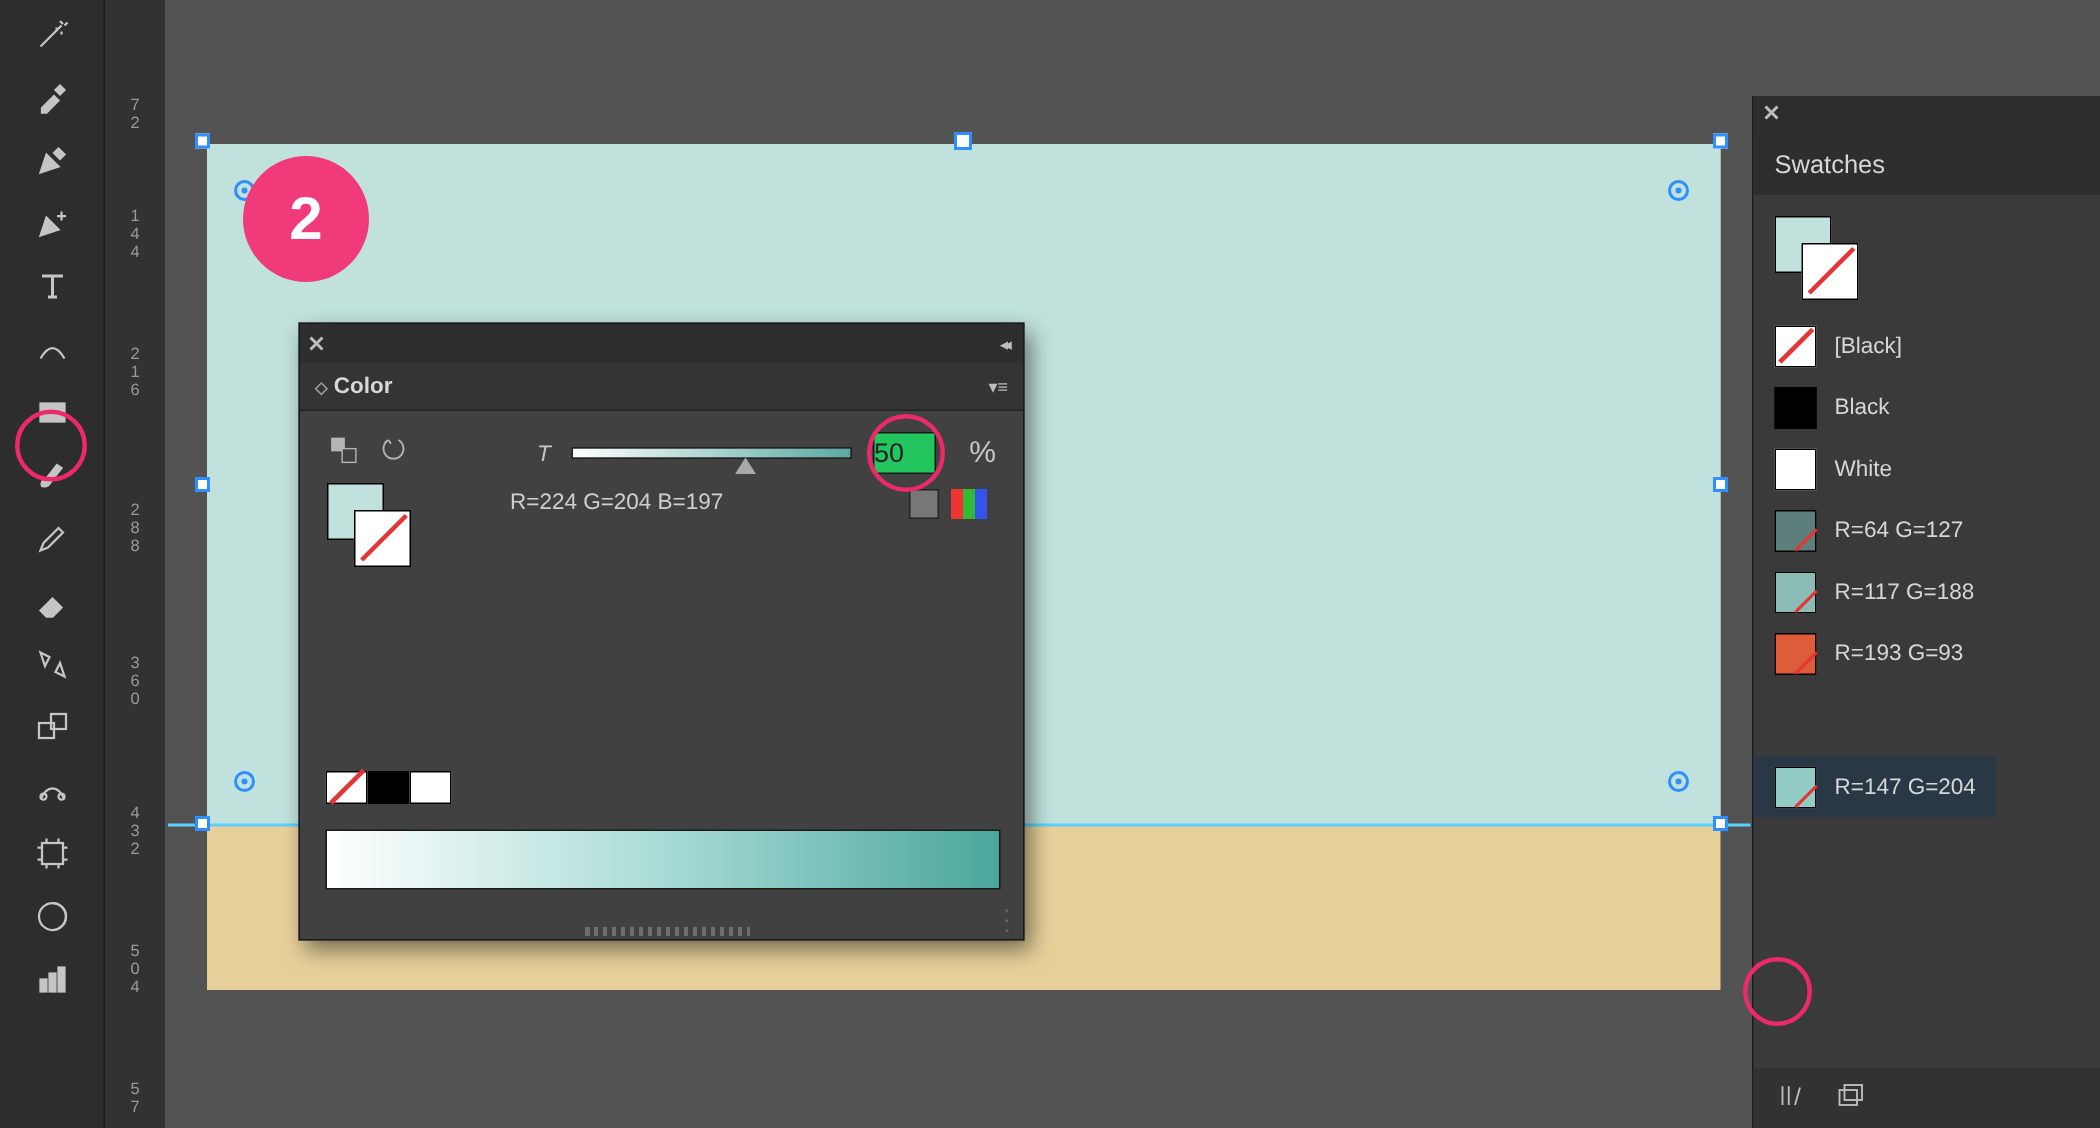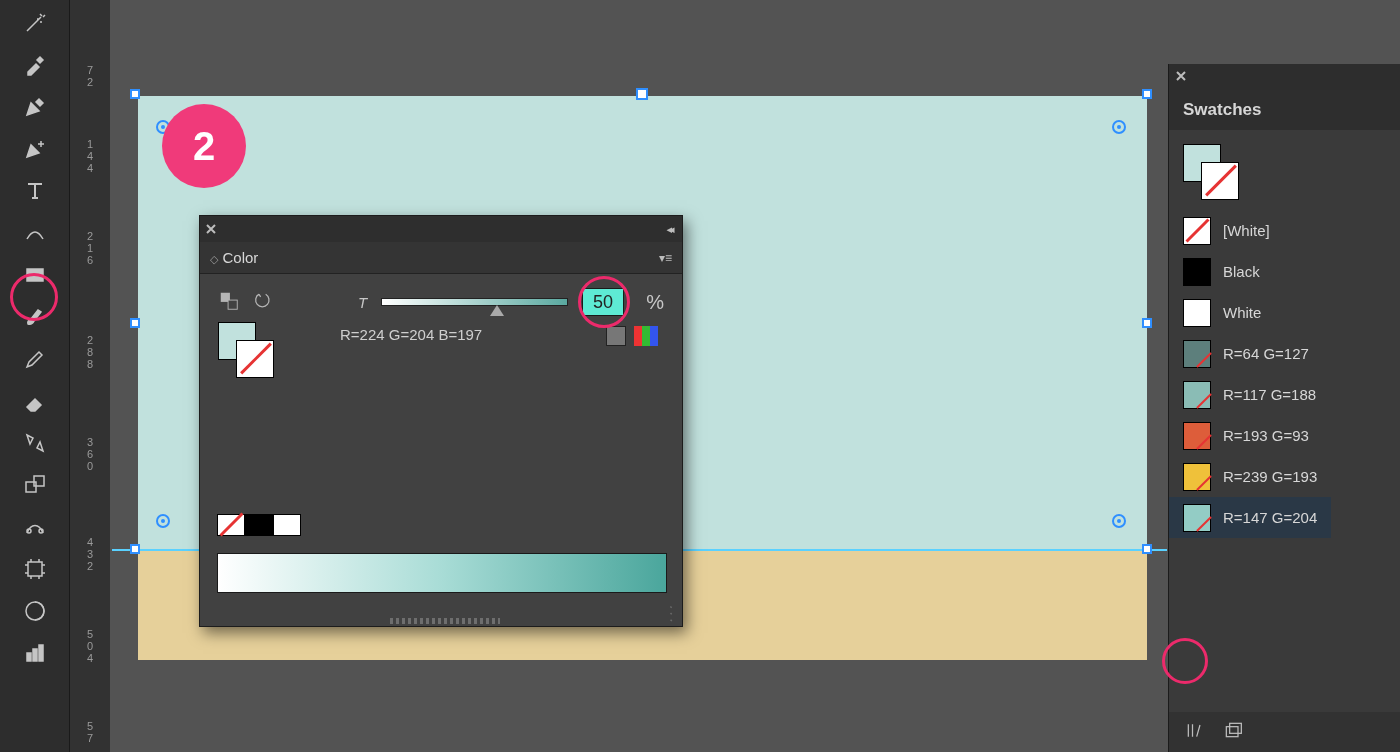--- a/index.html
+++ b/index.html
@@ -57,33 +57,33 @@
   
   .color-panel {
     position: absolute; left: 199px; top: 215px; width: 484px; height: 412px;
     background: #414141; border: 1px solid #1c1c1c; box-shadow: 4px 6px 14px rgba(0,0,0,.5);
   }
   .cp-titlebar { height: 26px; background: #2e2e2e; display: flex; align-items: center; }
   .cp-close { width: 22px; height: 26px; display: flex; align-items: center; justify-content: center; cursor: pointer; }
   .cp-close svg { width: 12px; height: 12px; stroke: #bdbdbd; stroke-width: 2; }
   .cp-collapse { margin-left: auto; width: 26px; height: 26px; display: flex; align-items: center; justify-content: center; cursor: pointer; color: #bdbdbd; font-size: 11px; letter-spacing: -3px; }
   .cp-tabs { height: 32px; background: #343434; display: flex; align-items: center; padding: 0 10px; border-bottom: 1px solid #222; }
-  .cp-tabname { color: #d7d7d7; font-size: 15px; }
+  .cp-tabname { color: #d7d7d7; font-size: 15px; font-weight: bold; }
   .cp-tabname .arr { color: #9a9a9a; font-size: 11px; margin-right: 4px; }
   .cp-menu { margin-left: auto; color: #bdbdbd; cursor: pointer; font-size: 12px; }
   .cp-body { padding: 14px 18px 12px; color: #c7c7c7; font-size: 15px; }
   .cp-row1 { display: flex; align-items: center; gap: 14px; }
   .mini-swap svg { width: 22px; height: 22px; fill: #b5b5b5; }
   .mini-swap2 svg { width: 20px; height: 20px; stroke: #b5b5b5; fill: none; stroke-width: 1.5; }
   .tint-label { margin-left: 70px; font-style: italic; }
   .tint-track { position: relative; width: 220px; height: 8px; background: linear-gradient(to right, #fff, #5aa9a0); border: 1px solid #222; }
   .tint-thumb { position: absolute; left: 108px; top: 6px; width: 0; height: 0; border-left: 7px solid transparent; border-right: 7px solid transparent; border-bottom: 11px solid #a9a9a9; }
   .tint-val {
-    width: 50px; height: 28px; background: #5eead4; color: #222; font-size: 18px;
-    border: 1px solid #1a1a1a; text-align: center; line-height: 26px;
+    width: 50px; height: 28px; background: #22c55e; color: #222; font-size: 18px;
+    border: 1px solid #1a1a1a; text-align: left; line-height: 26px;
   }
   .tint-pct { font-size: 20px; margin-left: 8px; }
   .tint-circle { position: absolute; width: 52px; height: 52px; border: 3px solid #ec2a6b; border-radius: 50%; left: 378px; top: 60px; pointer-events: none; }
 
   .cp-proxy { position: relative; margin-top: 6px; width: 56px; height: 56px; }
   .cp-proxy .fill { position: absolute; left: 0; top: 0; width: 38px; height: 38px; background: #c1e1dd; border: 1px solid #000; }
   .cp-proxy .stroke { position: absolute; left: 18px; top: 18px; width: 38px; height: 38px; background: #fff; border: 1px solid #000; }
   .cp-proxy .stroke::after { content: ""; position: absolute; left: -2px; top: 16px; width: 42px; height: 3px; background: #e63333; transform: rotate(-45deg); }
 
   .cp-rgbline { position: absolute; left: 140px; top: 110px; font-size: 15px; color: #cfcfcf; }
@@ -108,25 +108,25 @@
   .cp-dragbar { position: absolute; left: 190px; bottom: 2px; width: 110px; height: 6px;
     background: repeating-linear-gradient(90deg, #6e6e6e 0 3px, transparent 3px 6px); }
 
   
   .sw-panel {
     position: absolute; right: 0; top: 64px; width: 232px; height: 688px;
     background: #3a3a3a; border-left: 1px solid #1b1b1b; color: #d7d7d7;
   }
   .sw-titlebar { height: 26px; background: #2d2d2d; display: flex; align-items: center; padding: 0 6px; }
   .sw-titlebar svg { width: 12px; height: 12px; stroke: #bdbdbd; stroke-width: 2; }
-  .sw-tabs { height: 40px; background: #2e2e2e; display: flex; align-items: center; padding: 0 14px; font-size: 17px; font-weight: 700; }
+  .sw-tabs { height: 40px; background: #2e2e2e; display: flex; align-items: center; padding: 0 14px; font-size: 17px; font-weight: 400; }
   .sw-proxy { padding: 14px 14px 10px; }
   .sw-list { }
   .sw-item { height: 41px; display: flex; align-items: center; gap: 12px; padding: 0 14px; font-size: 15px; cursor: pointer; }
-  .sw-item.sel { background: #2a3846; }
+  .sw-item.sel { background: #2a3846; margin-top: 48px; }
   .sw-chip { width: 28px; height: 28px; border: 1px solid #000; position: relative; flex-shrink: 0; }
   .sw-chip.none { background: #fff; }
   .sw-chip.none::after, .sw-chip.process::after {
     content: ""; position: absolute; left: -2px; top: 11px; width: 31px; height: 3px; background: #e63333; transform: rotate(-45deg);
   }
   .sw-chip.process::after { left: 10px; top: 18px; width: 20px; height: 2px; }
   .sw-chip.reg { background: #000; }
   .sw-chip.reg::before { content: "✦"; color: #ddd; position: absolute; left: 6px; top: 3px; font-size: 15px; }
   .sw-label { white-space: nowrap; overflow: hidden; text-overflow: clip; }
   .sw-circle { position: absolute; width: 46px; height: 46px; border: 3px solid #ec2a6b; border-radius: 50%; right: 192px; top: 574px; pointer-events: none; }
@@ -365,45 +365,41 @@
   <div class="sw-proxy">
     <div class="cp-proxy" style="margin:0">
       <div class="fill"></div>
       <div class="stroke"></div>
     </div>
   </div>
 
   <div class="sw-list" id="sw-list">
       <div class="sw-item">
         <div class="sw-chip none" style="background: rgb(255, 255, 255);"></div>
-        <div class="sw-label">[White]</div>
+        <div class="sw-label">[Black]</div>
       </div>
       <div class="sw-item">
         <div class="sw-chip " style="background: rgb(0, 0, 0);"></div>
         <div class="sw-label">Black</div>
       </div>
       <div class="sw-item">
         <div class="sw-chip " style="background: rgb(255, 255, 255);"></div>
         <div class="sw-label">White</div>
       </div>
       <div class="sw-item">
         <div class="sw-chip process" style="background: rgb(93, 127, 124);"></div>
         <div class="sw-label">R=64 G=127 </div>
       </div>
       <div class="sw-item">
         <div class="sw-chip process" style="background: rgb(138, 188, 181);"></div>
         <div class="sw-label">R=117 G=188</div>
       </div>
       <div class="sw-item">
         <div class="sw-chip process" style="background: rgb(221, 93, 58);"></div>
         <div class="sw-label">R=193 G=93 </div>
-      </div>
-      <div class="sw-item">
-        <div class="sw-chip process" style="background: rgb(239, 193, 58);"></div>
-        <div class="sw-label">R=239 G=193</div>
       </div>
       <div class="sw-item sel">
         <div class="sw-chip process" style="background: rgb(147, 204, 197);"></div>
         <div class="sw-label">R=147 G=204</div>
       </div>
     </div>
 
   <div class="sw-circle"></div>
 
   <div class="sw-footer">

